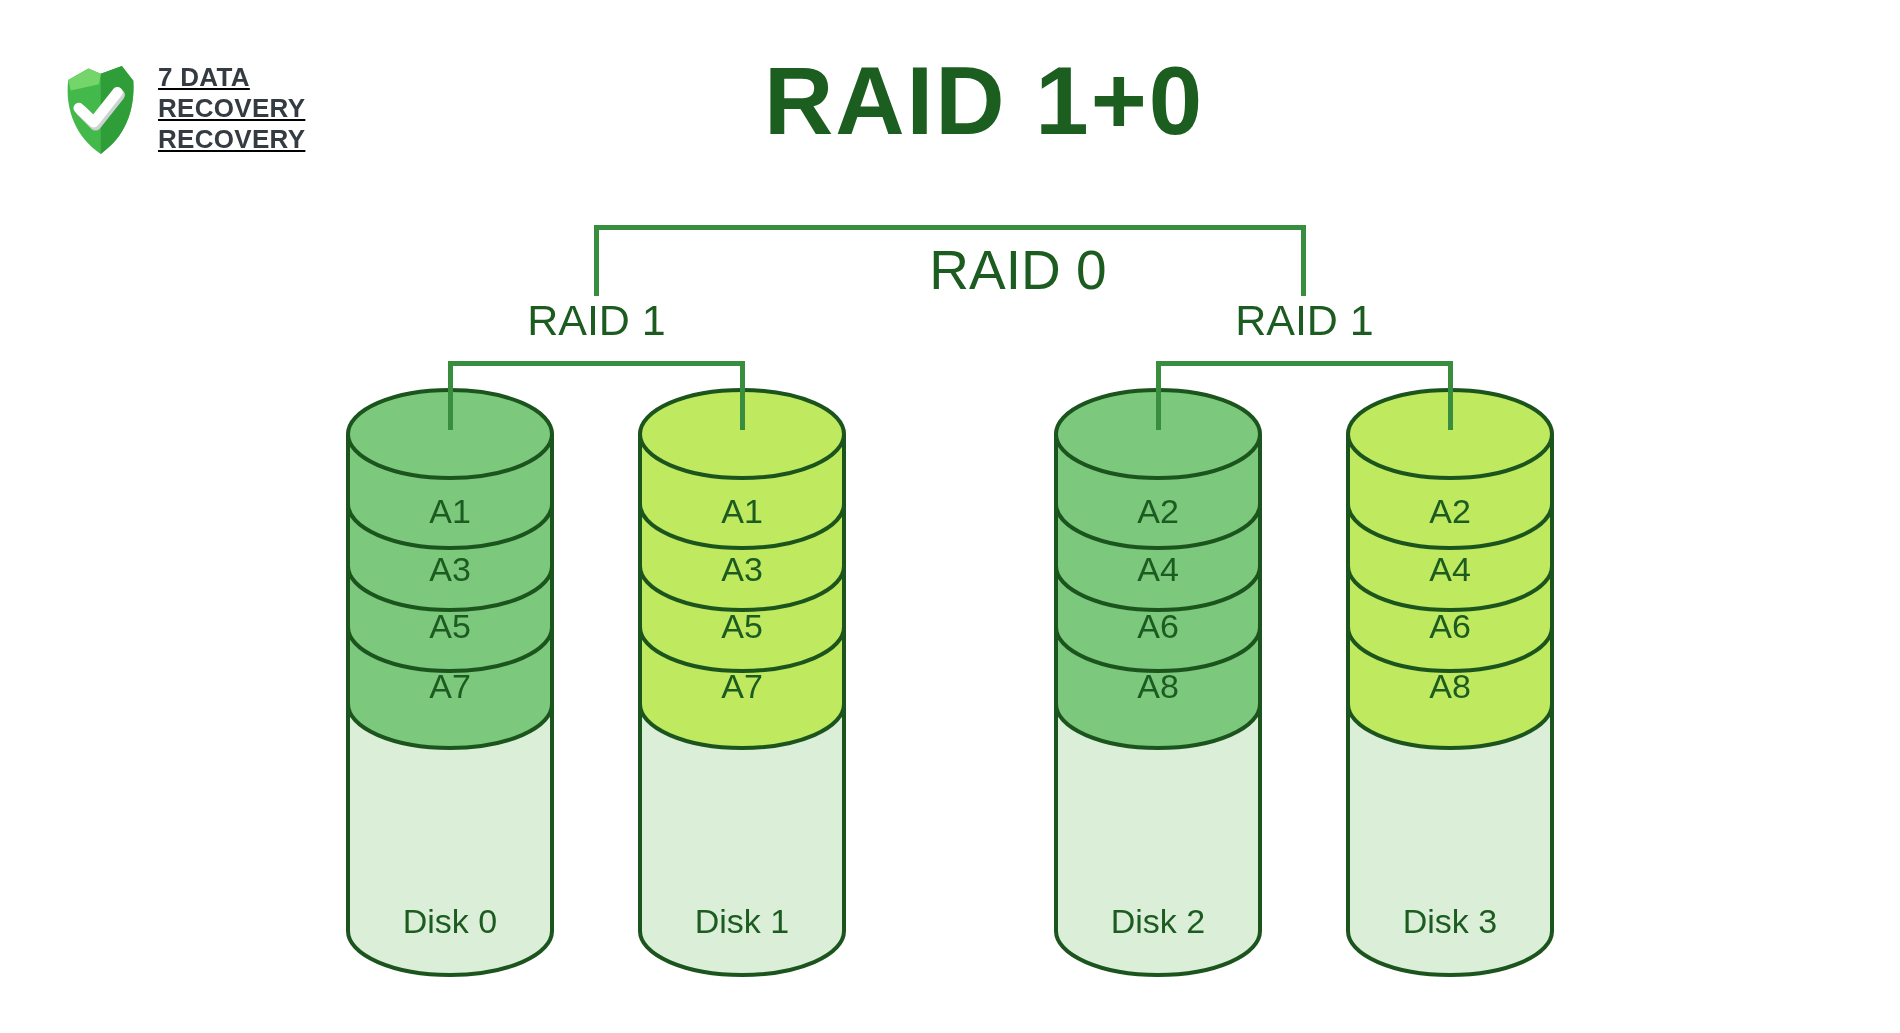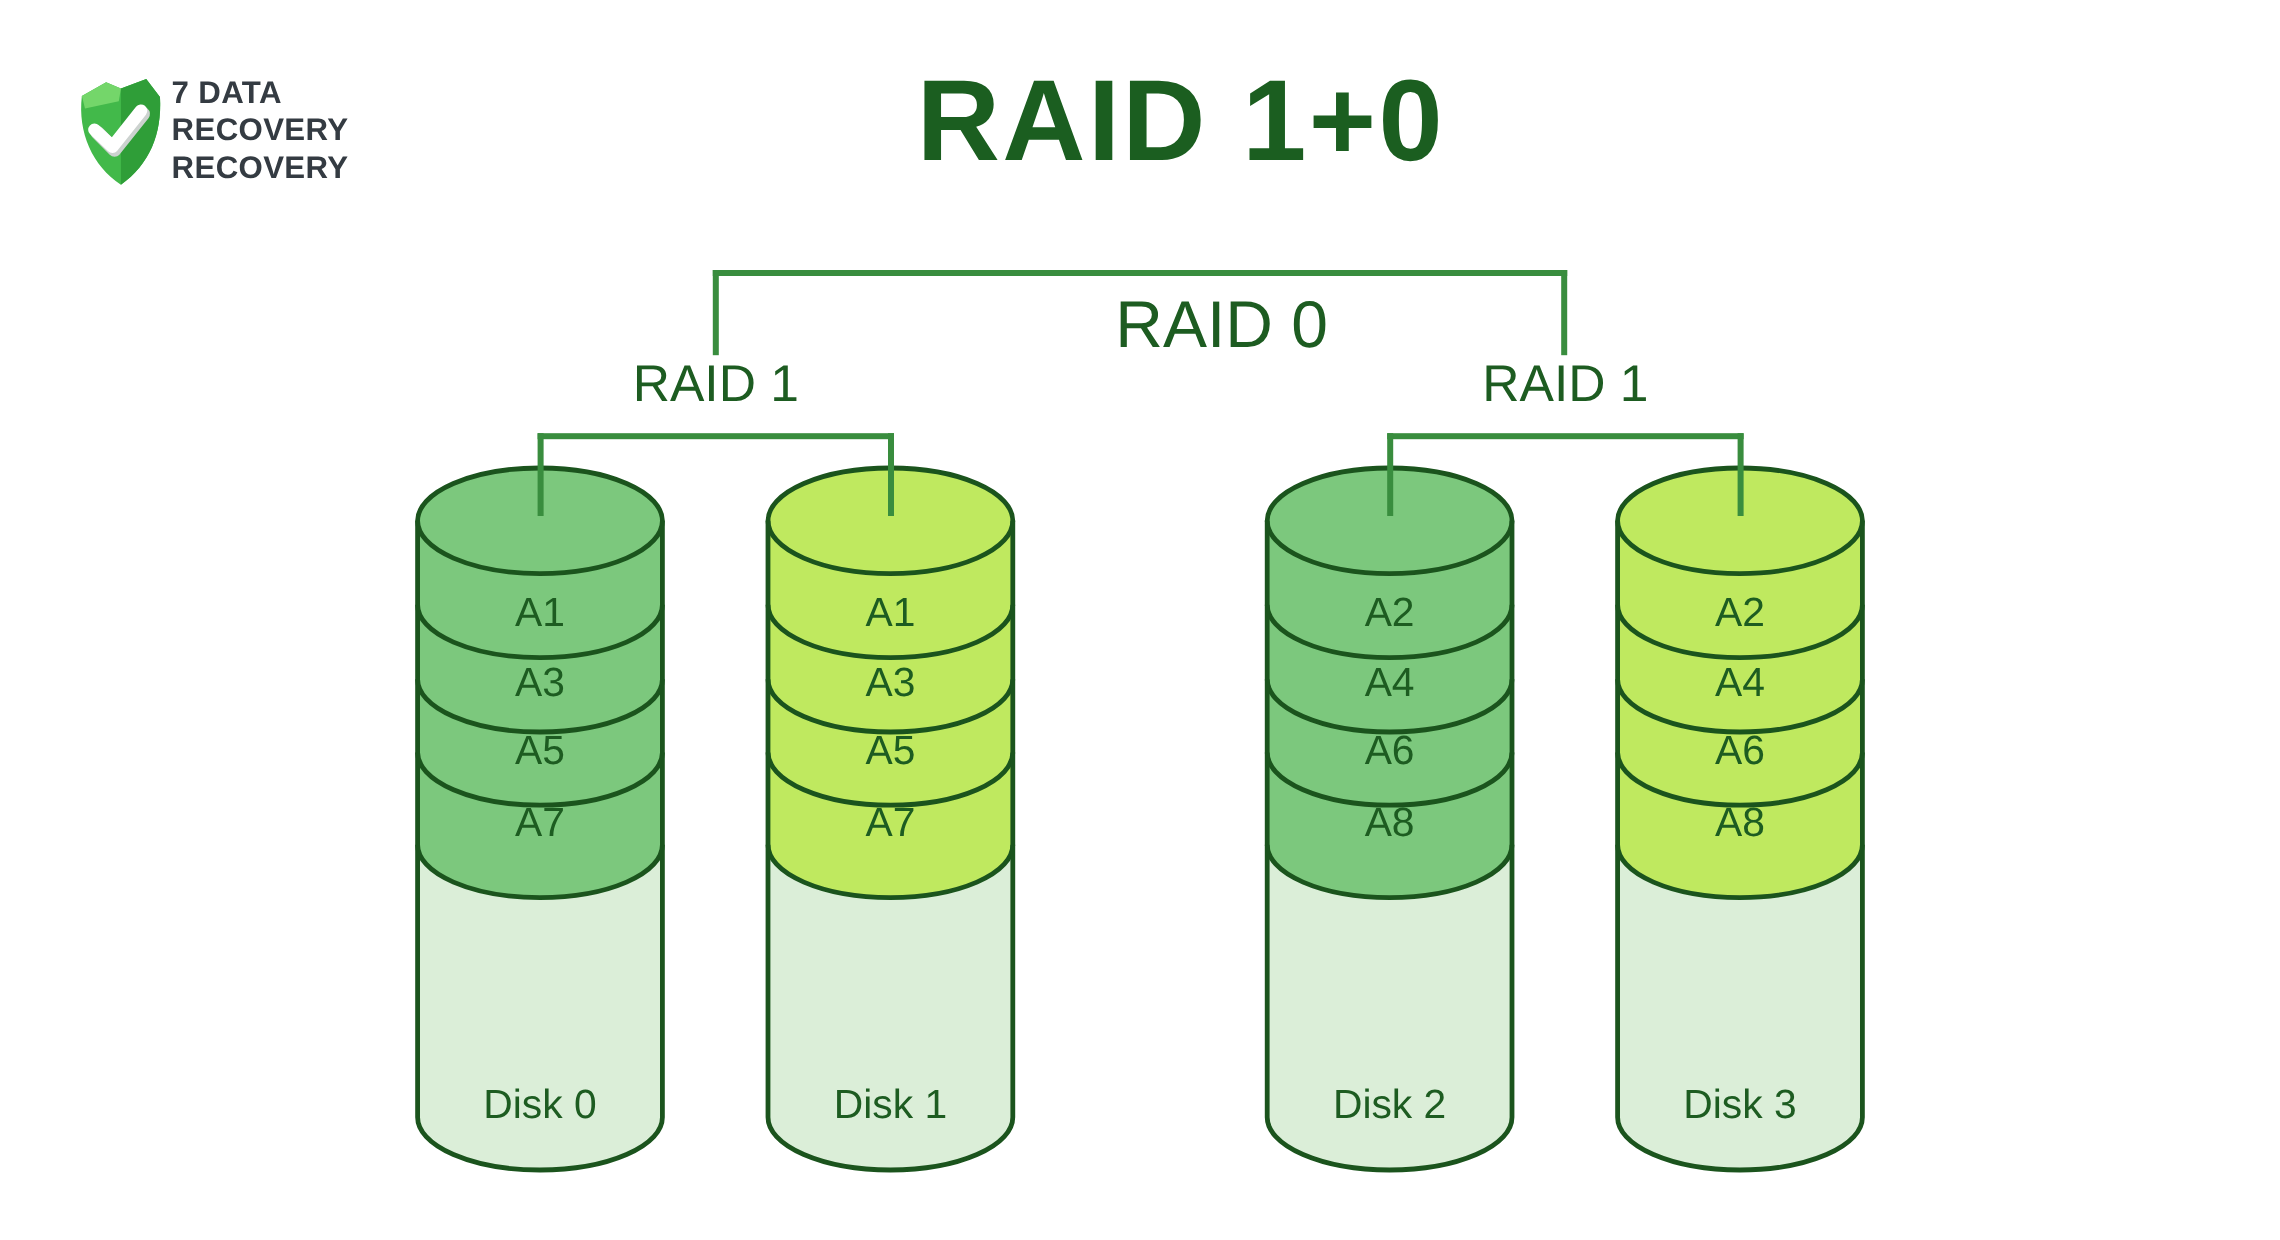--- a/index.html
+++ b/index.html
@@ -4,21 +4,21 @@
 <style>
   html,body{margin:0;padding:0;background:#fff;}
   .canvas{
     position:relative;
     width:1900px;height:1033px;
     background:var(--background,#ffffff);
     font-family:"Liberation Sans",sans-serif;
     overflow:hidden;
   }
   
-  .brand{position:absolute;left:55px;top:56px;display:flex;align-items:flex-start;}
+  .brand{position:absolute;left:55px;top:56px;display:flex;gap:15px;align-items:flex-start;text-decoration:underline;}
   .shield{width:88px;height:106px;}
   .shield-left{fill:var(--shield-green,#42b94a);}
   .shield-right{fill:var(--shield-dark,#2f9e38);}
   .shield-top{fill:var(--shield-light,#74d66a);}
   .check-shadow{fill:none;stroke:#ccd2cf;stroke-width:13;stroke-linecap:round;stroke-linejoin:round;}
   .check-mark{fill:none;stroke:#ffffff;stroke-width:12;stroke-linecap:round;stroke-linejoin:round;}
   .brand-text{padding-top:6px;font-size:26px;font-weight:bold;line-height:31px;
     color:var(--brand-text,#343b42);letter-spacing:.3px;}
   
   .title{position:absolute;left:0;width:1900px;top:46px;margin:0;text-align:center;

